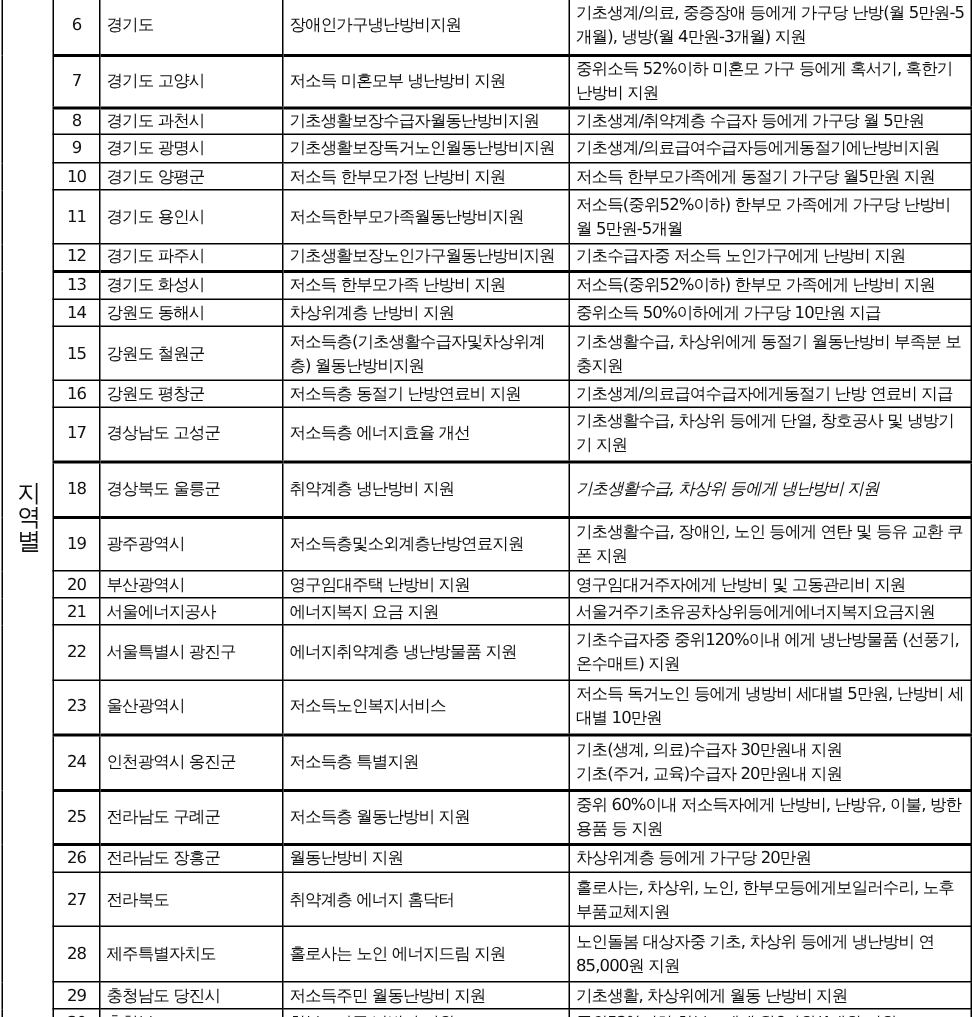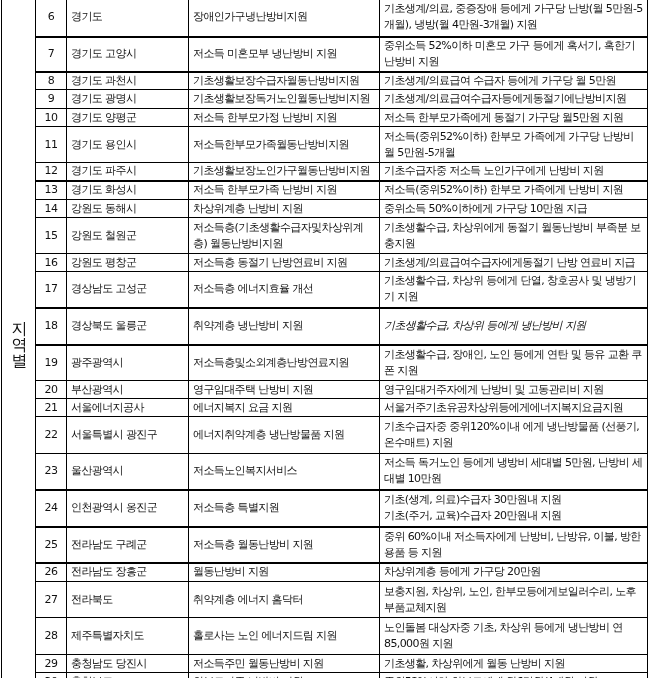--- a/index.html
+++ b/index.html
@@ -49,21 +49,21 @@
       <tr class="thick-top" style="height: 35px;">
         <td class="num">7</td>
         <td class="region">경기도 고양시</td>
         <td class="program">저소득 미혼모부 냉난방비 지원</td>
         <td class="desc" style="white-space: pre-line;">중위소득 52%이하 미혼모 가구 등에게 혹서기, 혹한기 난방비 지원</td>
       </tr>
       <tr class="thick-top" style="height: 18px;">
         <td class="num">8</td>
         <td class="region">경기도 과천시</td>
         <td class="program">기초생활보장수급자월동난방비지원</td>
-        <td class="desc" style="white-space: pre-line;">기초생계/의료급여 수급자 등에게 가구당 월 5만원</td>
+        <td class="desc" style="white-space: pre-line;">기초생계/취약계층 수급자 등에게 가구당 월 5만원</td>
       </tr>
       <tr style="height: 19px;">
         <td class="num">9</td>
         <td class="region">경기도 광명시</td>
         <td class="program">기초생활보장독거노인월동난방비지원</td>
         <td class="desc" style="white-space: pre-line;">기초생계/의료급여수급자등에게동절기에난방비지원</td>
       </tr>
       <tr style="height: 18px;">
         <td class="num">10</td>
         <td class="region">경기도 양평군</td>
@@ -164,21 +164,21 @@
       <tr class="thick-top" style="height: 19px;">
         <td class="num">26</td>
         <td class="region">전라남도 장흥군</td>
         <td class="program">월동난방비 지원</td>
         <td class="desc" style="white-space: pre-line;">차상위계층 등에게 가구당 20만원</td>
       </tr>
       <tr style="height: 36px;">
         <td class="num">27</td>
         <td class="region">전라북도</td>
         <td class="program">취약계층 에너지 홈닥터</td>
-        <td class="desc" style="white-space: pre-line;">보충지원, 차상위, 노인, 한부모등에게보일러수리, 노후부품교체지원</td>
+        <td class="desc" style="white-space: pre-line;">홀로사는, 차상위, 노인, 한부모등에게보일러수리, 노후부품교체지원</td>
       </tr>
       <tr style="height: 37px;">
         <td class="num">28</td>
         <td class="region">제주특별자치도</td>
         <td class="program">홀로사는 노인 에너지드림 지원</td>
         <td class="desc" style="white-space: pre-line;">노인돌봄 대상자중 기초, 차상위 등에게 냉난방비 연 85,000원 지원</td>
       </tr>
       <tr style="height: 18px;">
         <td class="num">29</td>
         <td class="region">충청남도 당진시</td>

